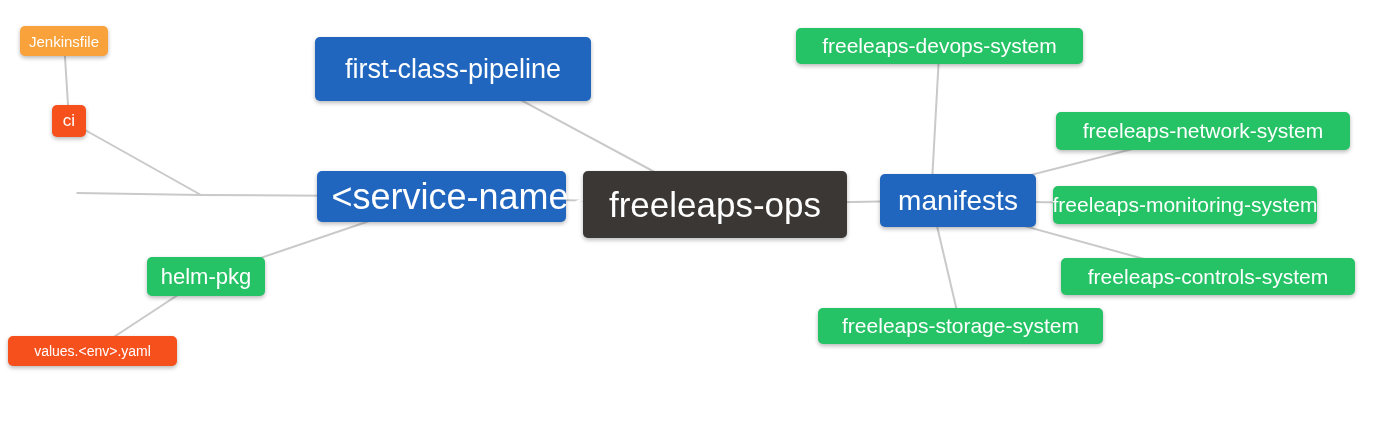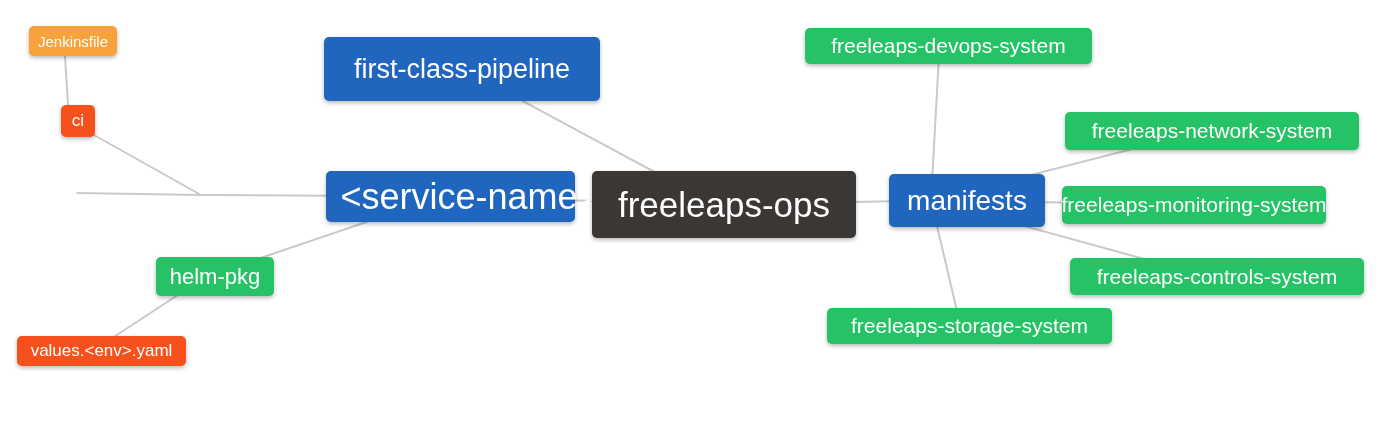--- a/index.html
+++ b/index.html
@@ -28,21 +28,20 @@
     align-items: center;
     justify-content: center;
     white-space: nowrap;
     color: #ffffff;
     border-radius: 5px;
     box-shadow: 0 2px 4px rgba(0,0,0,0.28);
     cursor: pointer;
     box-sizing: border-box;
     padding: 0 6px;
     user-select: none;
-    margin-left: 9px;
   }
 </style>
 </head>
 <body>
 
 <div id="canvas">
   <svg id="edges" width="1390" height="421">
       <line x1="64" y1="41" x2="69" y2="121" stroke="#C9C9C9" stroke-width="2"></line>
       <line x1="69" y1="121" x2="201" y2="195" stroke="#C9C9C9" stroke-width="2"></line>
       <line x1="76.5" y1="193" x2="201" y2="195" stroke="#C9C9C9" stroke-width="2"></line>
@@ -54,21 +53,21 @@
       <line x1="715" y1="204.5" x2="931" y2="200.5" stroke="#C9C9C9" stroke-width="2"></line>
       <line x1="931" y1="200.5" x2="939.5" y2="46" stroke="#C9C9C9" stroke-width="2"></line>
       <line x1="931" y1="200.5" x2="1203" y2="131" stroke="#C9C9C9" stroke-width="2"></line>
       <line x1="931" y1="200.5" x2="1215" y2="205" stroke="#C9C9C9" stroke-width="2"></line>
       <line x1="931" y1="200.5" x2="1208" y2="276.5" stroke="#C9C9C9" stroke-width="2"></line>
       <line x1="931" y1="200.5" x2="960.5" y2="326" stroke="#C9C9C9" stroke-width="2"></line>
     </svg>
 <div class="node" style="left: 20px; top: 26px; width: 88px; height: 30px; font-size: 15px; background: rgb(249, 162, 59); color: rgb(255, 255, 255);">Jenkinsfile</div>
     <div class="node" style="left: 52px; top: 105px; width: 34px; height: 32px; font-size: 17px; background: rgb(246, 81, 29); color: rgb(255, 255, 255);">ci</div>
     <div class="node" style="left: 147px; top: 257px; width: 118px; height: 39px; font-size: 22px; background: rgb(37, 195, 101); color: rgb(255, 255, 255);">helm-pkg</div>
-    <div class="node" style="left: 8px; top: 336px; width: 169px; height: 30px; font-size: 17px; background: rgb(246, 81, 29); color: rgb(255, 255, 255);">values.&lt;env&gt;.yaml</div>
+    <div class="node" style="left: 8px; top: 336px; width: 169px; height: 30px; font-size: 14px; background: rgb(246, 81, 29); color: rgb(255, 255, 255);">values.&lt;env&gt;.yaml</div>
     <div class="node" style="left: 315px; top: 37px; width: 276px; height: 64px; font-size: 27px; background: rgb(32, 102, 191); color: rgb(255, 255, 255);">first-class-pipeline</div>
     <div class="node" style="left: 317px; top: 171px; width: 249px; height: 51px; font-size: 36px; background: rgb(32, 102, 191); color: rgb(255, 255, 255); padding-left: 44px;">&lt;service-name&gt;</div>
     <div class="node" style="left: 583px; top: 171px; width: 264px; height: 67px; font-size: 35px; background: rgb(59, 55, 52); color: rgb(255, 255, 255);">freeleaps-ops</div>
     <div class="node" style="left: 880px; top: 174px; width: 156px; height: 53px; font-size: 28px; background: rgb(32, 102, 191); color: rgb(255, 255, 255);">manifests</div>
     <div class="node" style="left: 796px; top: 28px; width: 287px; height: 36px; font-size: 21px; background: rgb(37, 195, 101); color: rgb(255, 255, 255);">freeleaps-devops-system</div>
     <div class="node" style="left: 1056px; top: 112px; width: 294px; height: 38px; font-size: 21px; background: rgb(37, 195, 101); color: rgb(255, 255, 255);">freeleaps-network-system</div>
     <div class="node" style="left: 1053px; top: 186px; width: 264px; height: 38px; font-size: 21px; background: rgb(37, 195, 101); color: rgb(255, 255, 255);">freeleaps-monitoring-system</div>
     <div class="node" style="left: 1061px; top: 258px; width: 294px; height: 37px; font-size: 21px; background: rgb(37, 195, 101); color: rgb(255, 255, 255);">freeleaps-controls-system</div>
     <div class="node" style="left: 818px; top: 308px; width: 285px; height: 36px; font-size: 21px; background: rgb(37, 195, 101); color: rgb(255, 255, 255);">freeleaps-storage-system</div>
   </div>

